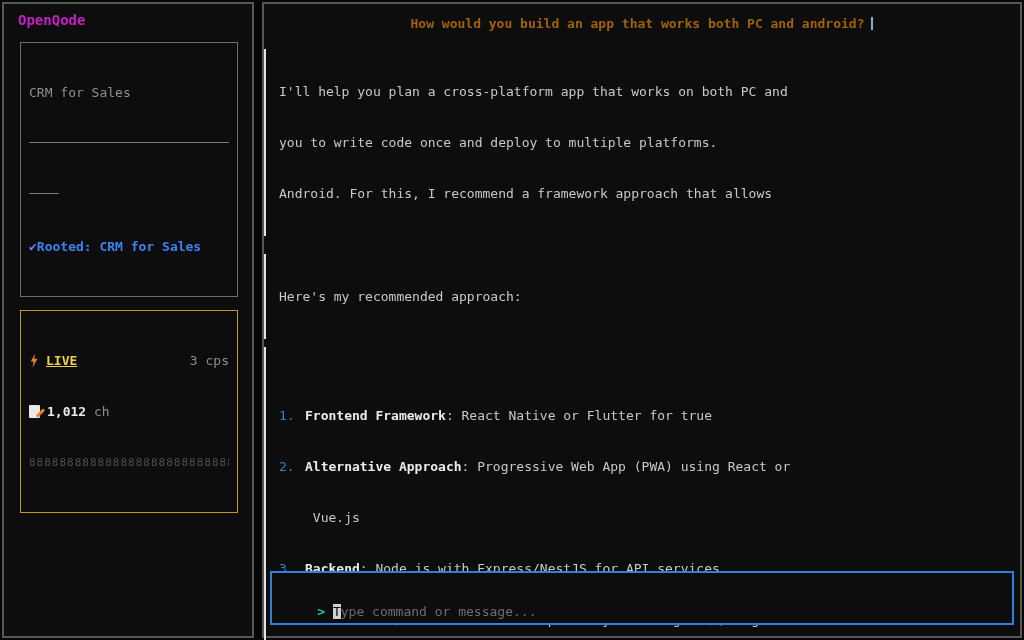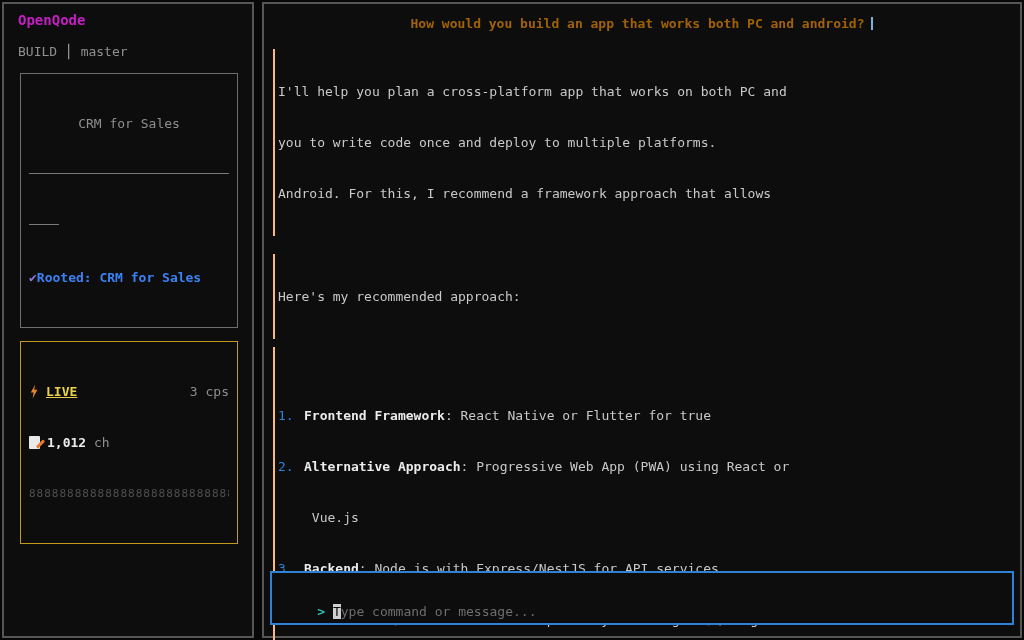--- a/index.html
+++ b/index.html
@@ -14,31 +14,31 @@
   body { position: relative; }
   .panel {
     position: absolute; top: 2px; height: 636px;
     background: #0d0d0d;
     border: 2px solid #565656;
   }
   #sidebar { left: 2px; width: 252px; }
   #main { left: 262px; width: 760px; }
 
   
-  .app-title { color: #c41fc4; font-weight: bold; font-size: 14px; margin: 8px 0 14px 14px; }
+  .app-title { color: #c41fc4; font-weight: bold; font-size: 14px; margin: 8px 0 4px 14px; }
   .app-sub { color: #8f8f8f; margin-left: 14px; }
   .app-sub .sep { color: #aeaeae; }
 
   .sbox { border: 1.5px solid #6e6e6e; margin: 13px 14px 0 16px; padding: 7px 8px; white-space: pre-wrap; }
   .sbox.live { border-color: #c19a1f; }
 
   .row { display: flex; align-items: center; }
   .grow { flex: 1; }
   .b-white { color: #ececec; font-weight: bold; }
-  .gray { color: #8f8f8f; text-align: center; }
+  .gray { color: #8f8f8f; }
   .green { color: #3b82f6; font-weight: bold; }
 
   .divider-full { border-top: 1px solid #7a7a7a; margin-top: 7px; }
   .divider-short { border-top: 1px solid #7a7a7a; width: 30px; margin-top: 16px; }
   .rooted-row { margin-top: 10px; }
   .check { color: #8b7ae0; font-weight: bold; }
 
   .live-yellow { color: #ead24a; font-weight: bold; text-decoration: underline; }
   .activity { color: #4f4f4f; font-size: 11px; letter-spacing: 1px; white-space: nowrap; overflow: hidden; }
 
@@ -48,21 +48,21 @@
   .icon-folder::before { content: ""; position: absolute; top: -3px; left: 0; width: 7px; height: 3px; background: #e8a33d; border-radius: 1px 1px 0 0; }
   .icon-memo { width: 11px; height: 13px; background: #e9e9e9; border-radius: 1px; }
   .icon-memo::after { content: ""; position: absolute; width: 3px; height: 10px; background: #e87a2e; right: -2px; bottom: 0px; transform: rotate(45deg); border-radius: 1px; }
   .icon-ticket { width: 14px; height: 9px; background: #d94040; border-radius: 2px; box-shadow: inset 0 0 0 1.5px #a82727; }
   .icon-bolt { width: 10px; height: 14px; background: #e8832e; clip-path: polygon(62% 0, 18% 58%, 46% 58%, 36% 100%, 84% 38%, 52% 38%); }
 
   
   .qrow { text-align: center; color: #a16207; font-weight: bold; margin-top: 11px; white-space: pre-wrap; }
   .caret { display: inline-block; width: 2px; height: 13px; background: #7fb0dc; margin-left: 7px; vertical-align: -2px; }
 
-  .block { border-left: 2px solid #fdba74; padding-left: 3px; margin-left: 9px; margin-right: 12px; white-space: pre-wrap; }
+  .block { border-left: 2px solid #e5e5e5; padding-left: 13px; margin-left: 0; margin-right: 12px; white-space: pre-wrap; }
   .m-intro { margin-top: 17px; }
   .m-approach { margin-top: 18px; }
   .m-list { margin-top: 8px; padding-top: 26px; padding-bottom: 8px; }
 
   .li-row, .bullet-row { display: flex; }
   .marker { width: 26px; flex: none; color: #2f81d6; }
   .li-wrap, .bullet-wrap { margin-left: 26px; }
 
   
   .input-box {
@@ -73,21 +73,20 @@
   .prompt { color: #2fbfae; font-weight: bold; }
   .block-cursor { background: #cfcfcf; color: #0d0d0d; }
   .placeholder { color: #6e6e6e; }
 </style>
 </head>
 <body>
 
 <div id="sidebar" class="panel">
 
   <div class="app-title">OpenQode</div>
-  <div class="app-sub"><span>BUILD</span><span> </span><span class="sep">│</span><span> </span><span>master</span></div>
 
   <div class="sbox">
     <div class="gray">CRM for Sales</div>
     <div class="divider-full"></div>
     <div class="divider-short"></div>
     <div class="rooted-row"><span class="check">✔</span><span class="green">Rooted: CRM for Sales</span></div>
   </div>
 
   <div class="sbox live">
     <div class="row">

